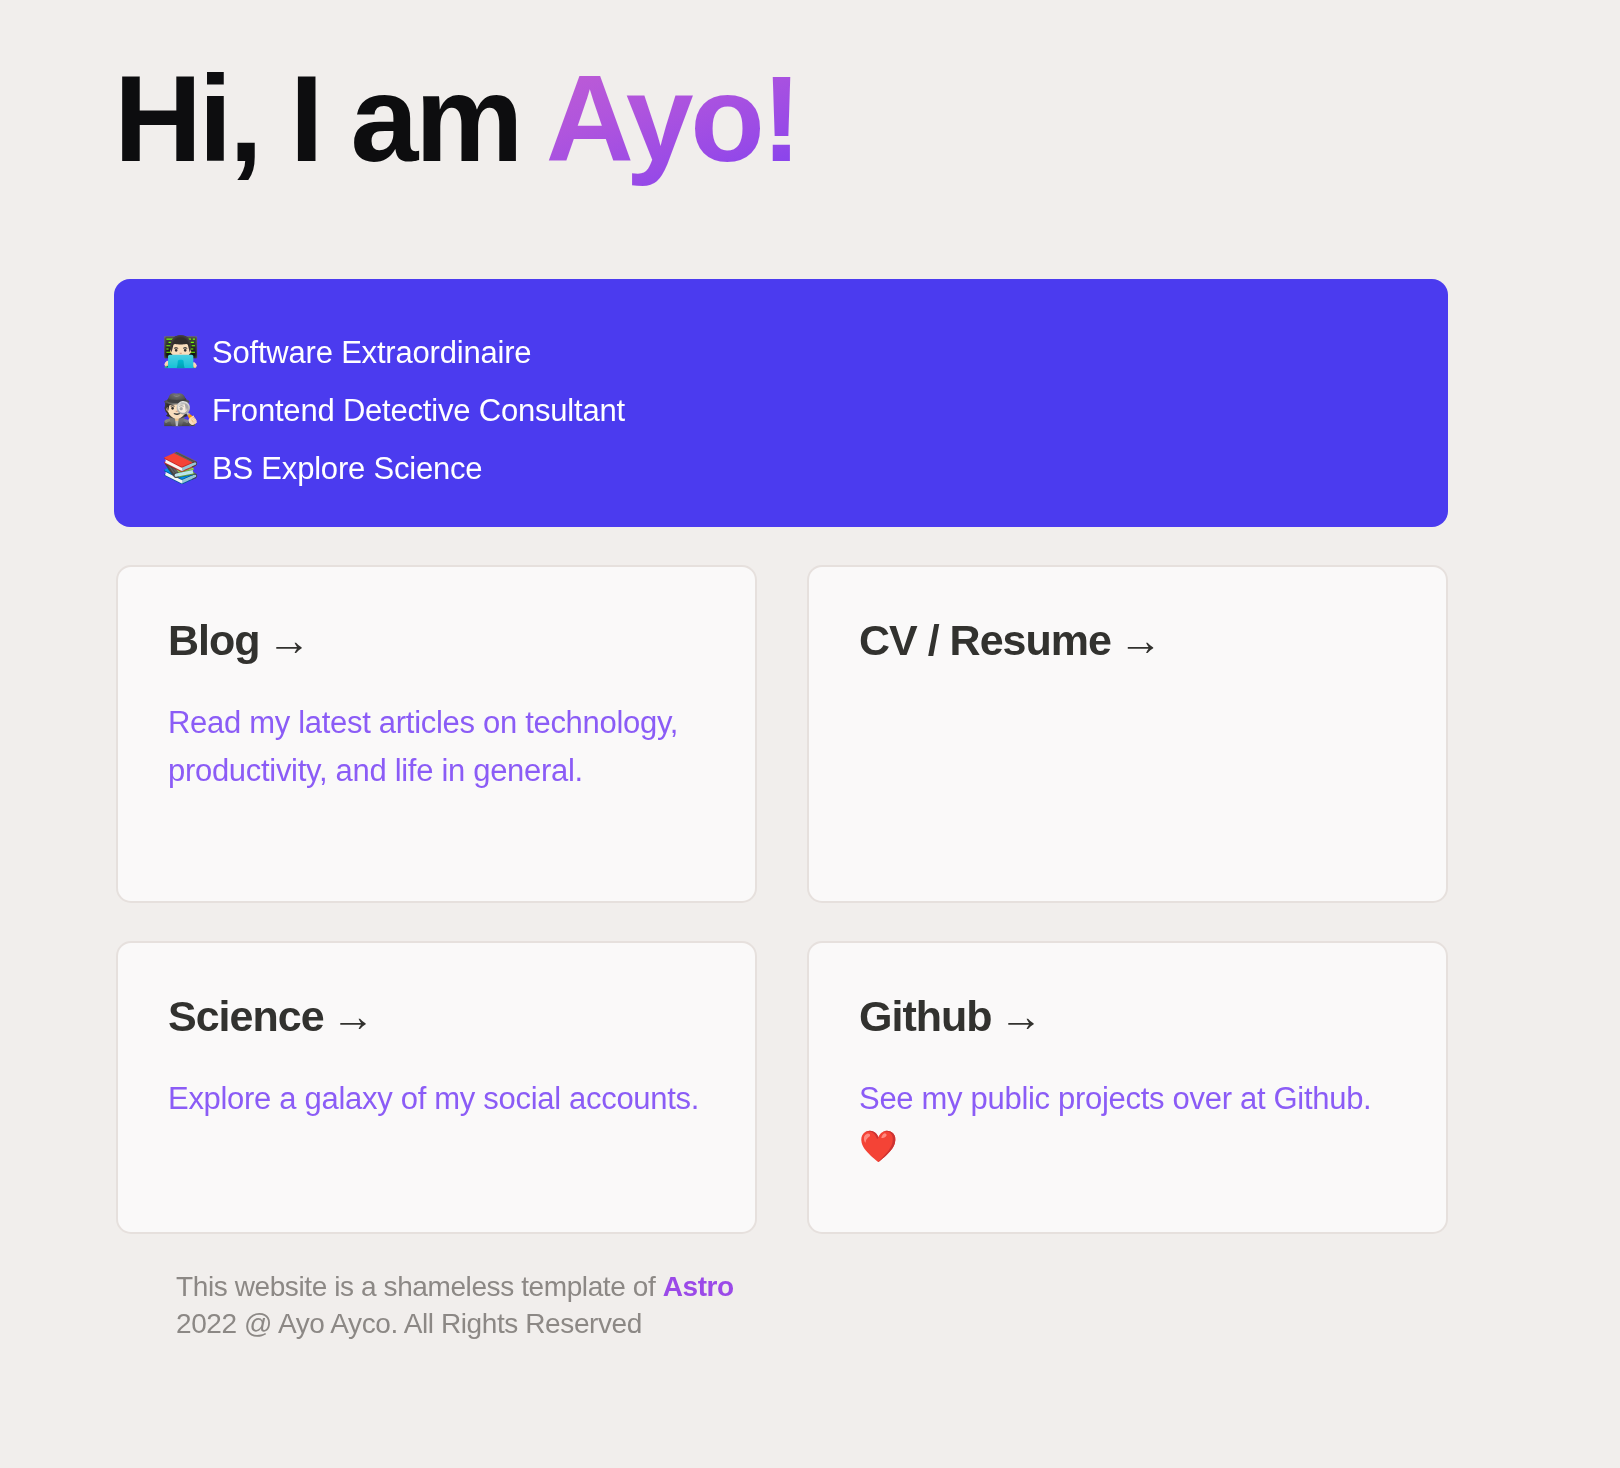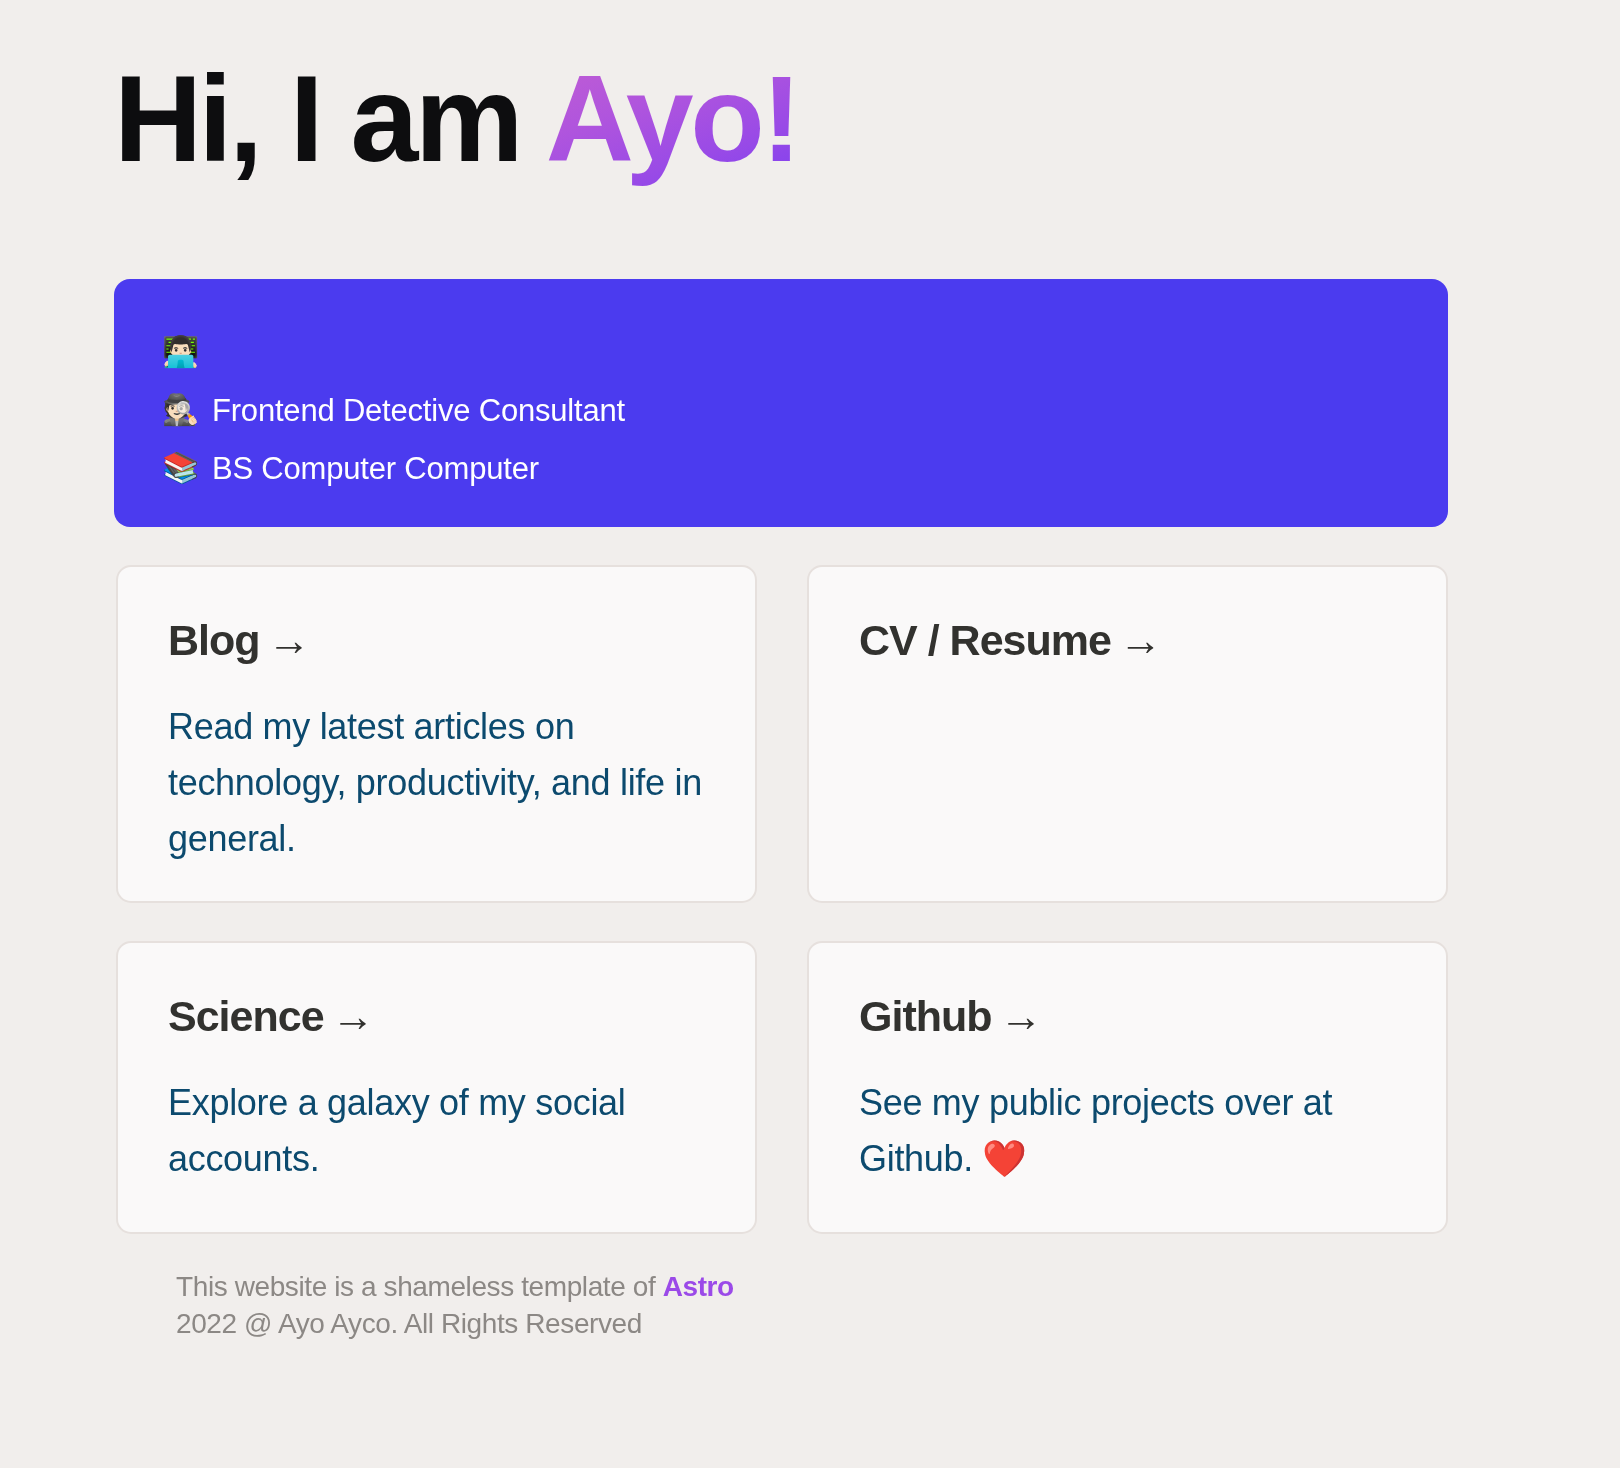--- a/index.html
+++ b/index.html
@@ -99,23 +99,23 @@
     white-space: nowrap;
     margin-bottom: 37px;
   }
   .card-title .arrow {
     font-weight: 400;
     display: inline-block;
     margin-left: 8px;
   }
 
   .card-body {
-    font-size: 36px;
+    font-size: 31px;
     line-height: 1.55;
-    color: #0c4a6e;
+    color: #8b5cf6;
     letter-spacing: -0.3px;
   }
 
   
   .footer {
     position: absolute;
     left: 176px;
     top: 1268px;
     font-size: 28px;
     line-height: 1.33;
@@ -133,28 +133,29 @@
 <body>
 
 <div class="page">
 
   <h1 class="hero-title"><span>Hi, I am </span><span class="accent">Ayo!</span></h1>
 
   <section class="info-panel">
     <ul class="info-list">
       <li>
         <span class="emo">👨🏻‍💻</span>
+        <span>Software Extraordinaire</span>
       </li>
       <li>
         <span class="emo">🕵🏻</span>
         <span>Frontend Detective Consultant</span>
       </li>
       <li>
         <span class="emo">📚</span>
-        <span>BS Computer Computer</span>
+        <span>BS Explore Science</span>
       </li>
     </ul>
   </section>
 
   <div class="card-grid">
 
     <a class="card" href="#">
       <div class="card-title"><span>Blog</span><span class="arrow">→</span></div>
       <div class="card-body">Read my latest articles on technology, productivity, and life in general.</div>
     </a>

